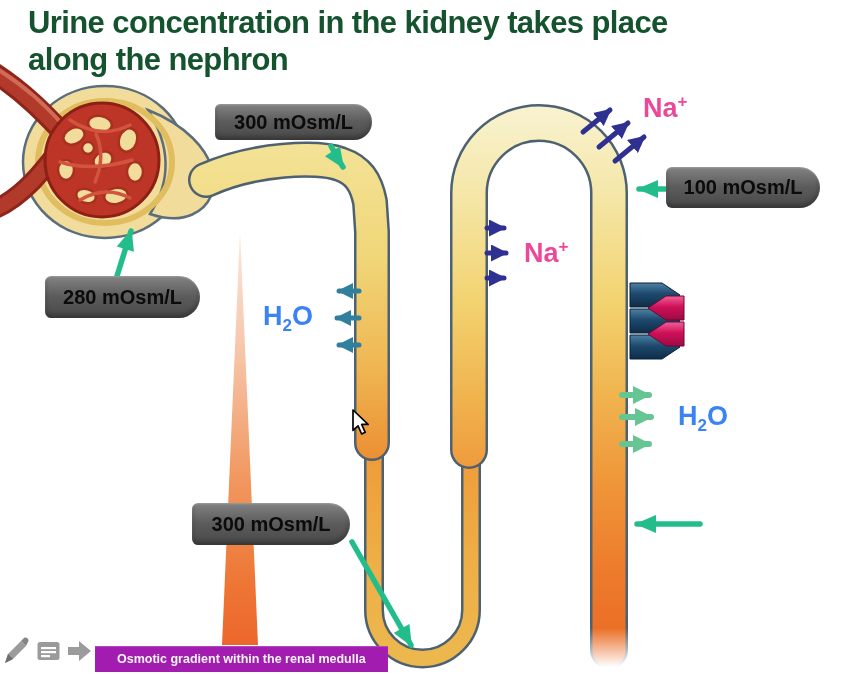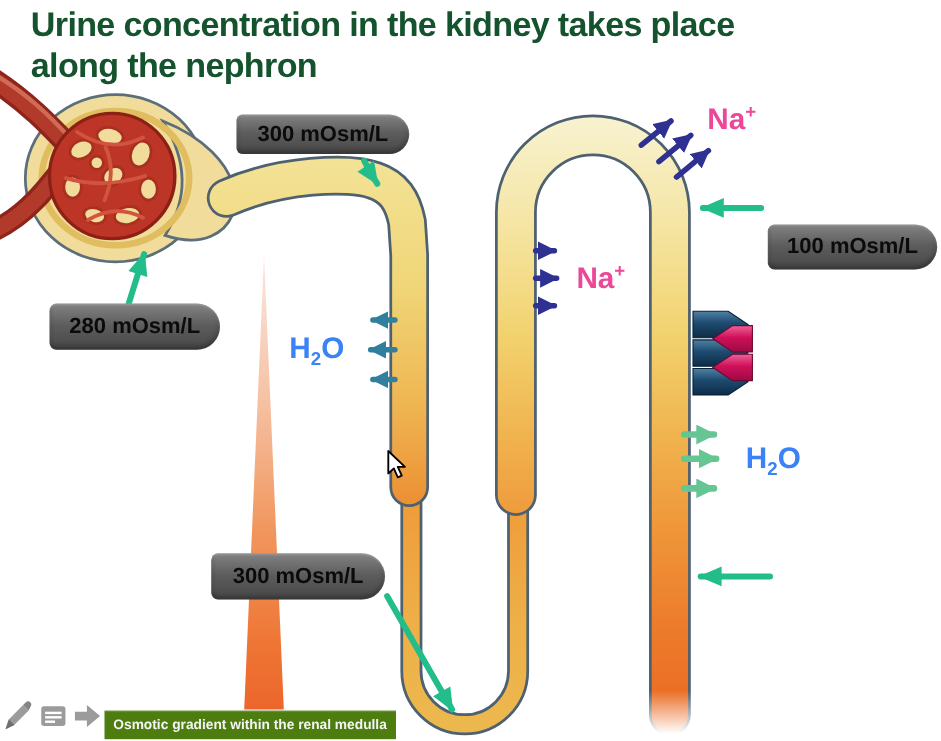--- a/index.html
+++ b/index.html
@@ -11,22 +11,22 @@
   .osm-label{position:absolute;display:flex;align-items:center;justify-content:center;
          background:linear-gradient(180deg,#838383 0%,#5c5c5c 48%,#484848 100%);
          border-radius:9px 30px 30px 9px;color:#0b0b0b;font-weight:bold;font-size:20px;
          box-shadow:inset 0 1px 2px rgba(255,255,255,.25), inset 0 -3px 5px rgba(0,0,0,.3);}
   .ion{position:absolute;font-weight:bold;font-size:27px;line-height:27px;}
   .ion sup{font-size:17px;vertical-align:super;line-height:0;}
   .ion sub{font-size:17px;vertical-align:sub;line-height:0;}
   .na{color:#ec4899;}
   .h2o{color:#3b82f6;}
   .caption-bar{position:absolute;left:95px;top:646px;height:26px;display:flex;align-items:center;
-         background:#4d7c0f;color:#f5f5f5;font-weight:bold;font-size:12.5px;
-         padding:0 8px;box-shadow:inset 0 1px 1px rgba(255,255,255,.2);}
+         background:#a21caf;color:#f5f5f5;font-weight:bold;font-size:12.5px;
+         padding:0 22px;box-shadow:inset 0 1px 1px rgba(255,255,255,.2);}
   .toolbar{position:absolute;left:3px;top:636px;display:flex;align-items:flex-end;gap:6px;}
   .toolbar .tbtn{width:26px;height:30px;display:flex;align-items:center;justify-content:center;cursor:pointer;}
 </style>
 </head>
 <body>
 
 <div class="stage">
 
   <svg class="diagram" width="855" height="674" viewBox="0 0 855 674">
     <defs>
@@ -185,21 +185,21 @@
     <div>Urine concentration in the kidney takes place</div>
     <div>along the nephron</div>
   </div>
 
   <div class="osm-label" style="left:215px;top:104px;width:157px;height:36px;">
     <span>300 mOsm/L</span>
   </div>
   <div class="osm-label" style="left:45px;top:276px;width:155px;height:42px;">
     <span>280 mOsm/L</span>
   </div>
-  <div class="osm-label" style="left:698px;top:167px;width:154px;height:41px;margin-top:37px;">
+  <div class="osm-label" style="left:666px;top:167px;width:154px;height:41px;">
     <span>100 mOsm/L</span>
   </div>
   <div class="osm-label" style="left:192px;top:503px;width:158px;height:42px;">
     <span>300 mOsm/L</span>
   </div>
 
   <div class="ion na" style="left:643px;top:95px;">
     <span>Na</span><sup>+</sup>
   </div>
   <div class="ion na" style="left:524px;top:240px;">

